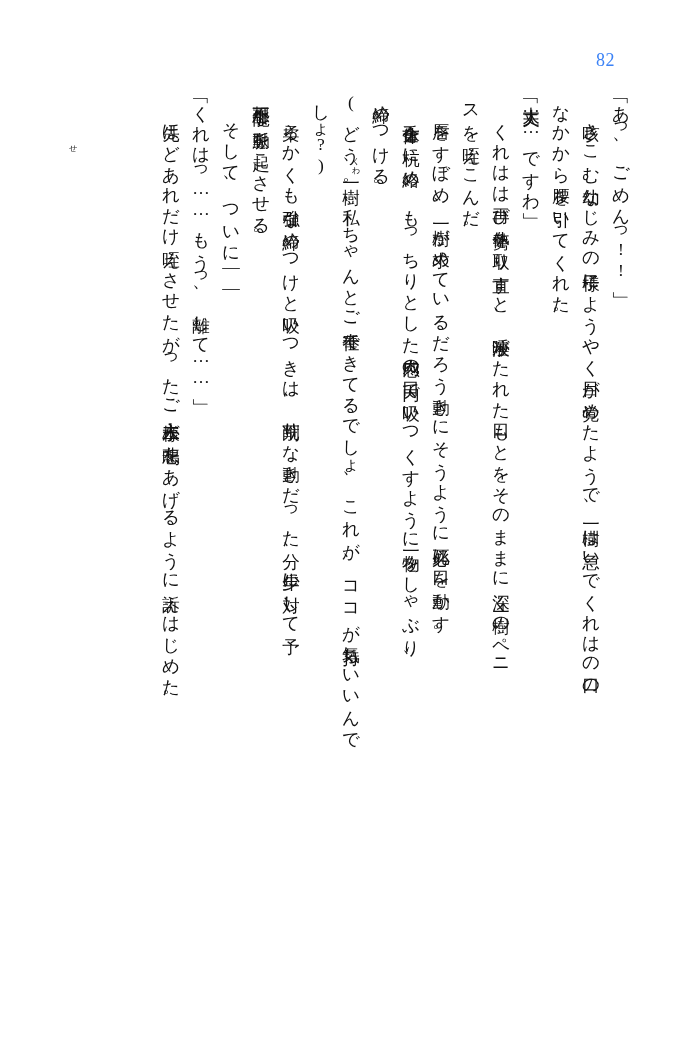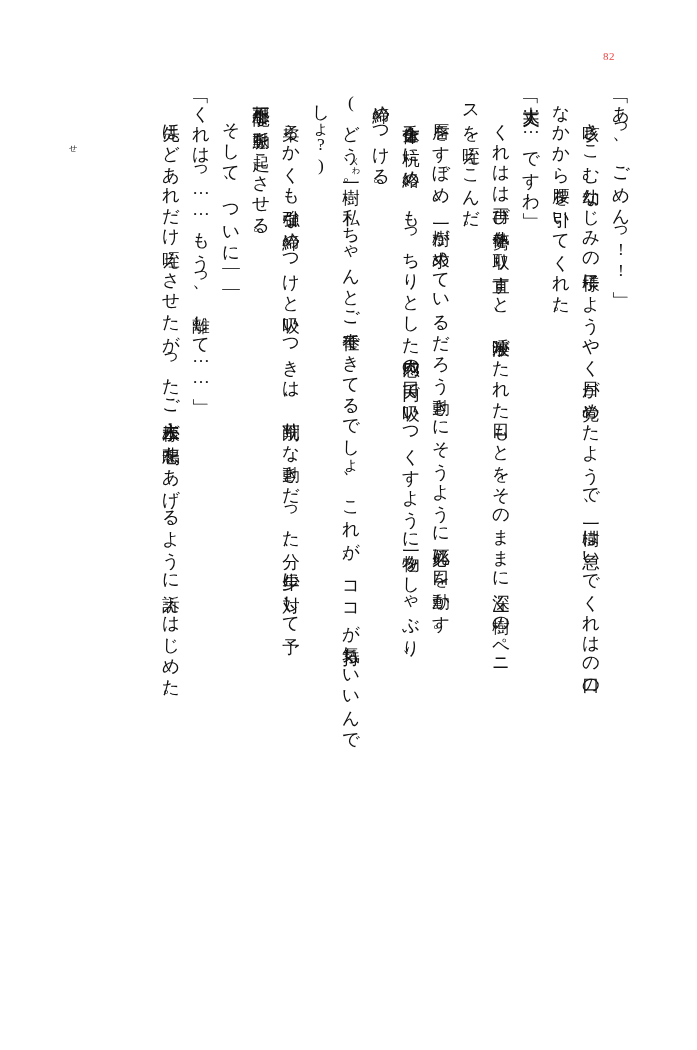--- a/index.html
+++ b/index.html
@@ -14,23 +14,23 @@
     background: #ffffff;
     overflow: hidden;
     font-family: "Liberation Serif", "DejaVu Serif", serif;
     color: #111111;
   }
   
   #page-number {
     position: absolute;
     top: 50px;
     right: 82px;
-    font-size: 11px;
+    font-size: 18px;
     font-family: "Liberation Serif", "DejaVu Serif", serif;
-    color: #ef4444;
+    color: #3b82f6;
     letter-spacing: 0.5px;
   }
   
   #body-text {
     position: absolute;
     top: 92px;
     right: 68px;
     left: 40px;
     bottom: 40px;
     display: flex;

